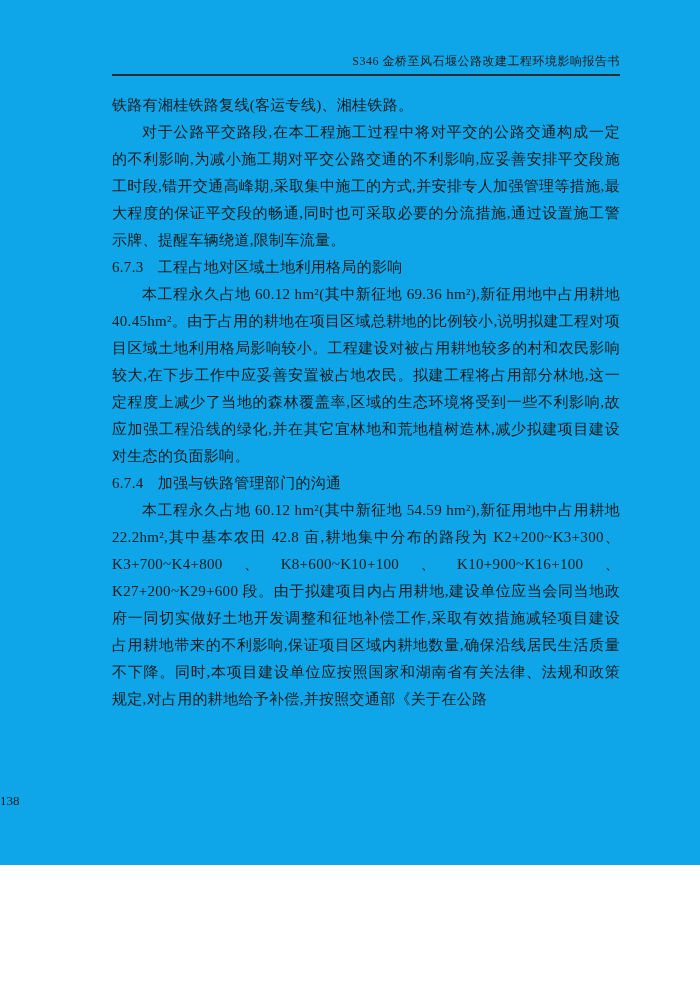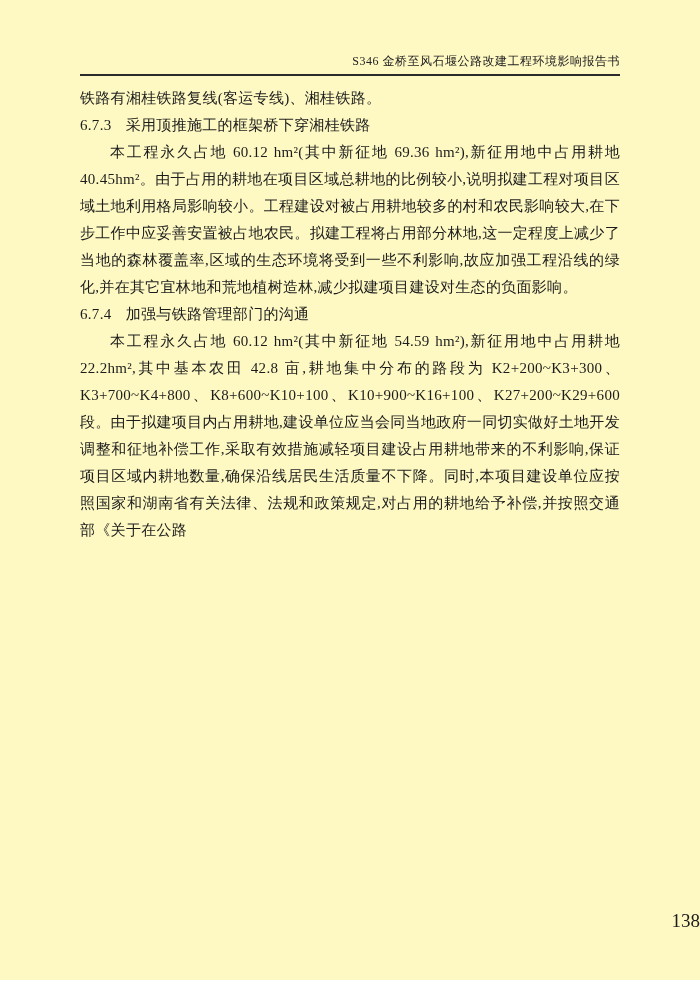--- a/index.html
+++ b/index.html
@@ -10,36 +10,36 @@
   body {
     width: 700px;
     height: 990px;
     font-family: "Liberation Serif", "DejaVu Serif", serif;
     color: #1c1c1c;
     overflow: hidden;
   }
   .page {
     position: relative;
     width: 700px;
-    height: 980px;
+    height: 865px;
     box-sizing: border-box;
-    padding: 54px 80px 0 80px;
-    background: #fef9c3;
+    padding: 54px 80px 0 112px;
+    background: #0ea5e9;
   }
   .header {
     text-align: right;
     font-size: 12px;
     line-height: 15px;
     letter-spacing: 0.5px;
     padding-bottom: 5px;
     border-bottom: 2px solid #2b2b2b;
     color: #222222;
   }
   .body-text {
-    margin-top: 9px;
+    margin-top: 16px;
     font-size: 15px;
     line-height: 27px;
     text-align: justify;
     text-justify: inter-ideograph;
     letter-spacing: 0.3px;
   }
   .para {
     margin: 0;
     text-indent: 2em;
   }
@@ -58,45 +58,46 @@
     text-align: left;
     text-indent: 0;
   }
   .heading .h-num {
     margin-right: 0.95em;
     text-align: right;
   }
   .footer {
     position: absolute;
     left: 0;
-    bottom: 48px;
+    bottom: 56px;
     width: 100%;
-    text-align: right;
-    font-size: 19px;
+    text-align: left;
+    font-size: 13px;
     color: #1c1c1c;
   }
 </style>
 </head>
 <body>
 
 <div class="page">
 
   <div class="header">
     <span>S346 金桥至风石堰公路改建工程环境影响报告书</span>
   </div>
 
   <div class="body-text">
 
     <p class="para no-indent">铁路有湘桂铁路复线(客运专线)、湘桂铁路。</p>
 
+    <p class="para">对于公路平交路段,在本工程施工过程中将对平交的公路交通构成一定的不利影响,为减小施工期对平交公路交通的不利影响,应妥善安排平交段施工时段,错开交通高峰期,采取集中施工的方式,并安排专人加强管理等措施,最大程度的保证平交段的畅通,同时也可采取必要的分流措施,通过设置施工警示牌、提醒车辆绕道,限制车流量。</p>
 
 
 
     <h3 class="heading">
-      <span class="h-num">6.7.3</span><span class="h-title">采用顶推施工的框架桥下穿湘桂铁路</span>
+      <span class="h-num">6.7.3</span><span class="h-title">工程占地对区域土地利用格局的影响</span>
     </h3>
 
     <p class="para">本工程永久占地 60.12 hm²(其中新征地 69.36 hm²),新征用地中占用耕地40.45hm²。由于占用的耕地在项目区域总耕地的比例较小,说明拟建工程对项目区域土地利用格局影响较小。工程建设对被占用耕地较多的村和农民影响较大,在下步工作中应妥善安置被占地农民。拟建工程将占用部分林地,这一定程度上减少了当地的森林覆盖率,区域的生态环境将受到一些不利影响,故应加强工程沿线的绿化,并在其它宜林地和荒地植树造林,减少拟建项目建设对生态的负面影响。</p>
 
     <h3 class="heading">
       <span class="h-num">6.7.4</span><span class="h-title">加强与铁路管理部门的沟通</span>
     </h3>
 
     <p class="para underlined">本工程永久占地 60.12 hm²(其中新征地 54.59 hm²),新征用地中占用耕地22.2hm²,其中基本农田 42.8 亩,耕地集中分布的路段为 K2+200~K3+300、K3+700~K4+800、K8+600~K10+100、K10+900~K16+100、K27+200~K29+600 段。由于拟建项目内占用耕地,建设单位应当会同当地政府一同切实做好土地开发调整和征地补偿工作,采取有效措施减轻项目建设占用耕地带来的不利影响,保证项目区域内耕地数量,确保沿线居民生活质量不下降。同时,本项目建设单位应按照国家和湖南省有关法律、法规和政策规定,对占用的耕地给予补偿,并按照交通部《关于在公路</p>
 

